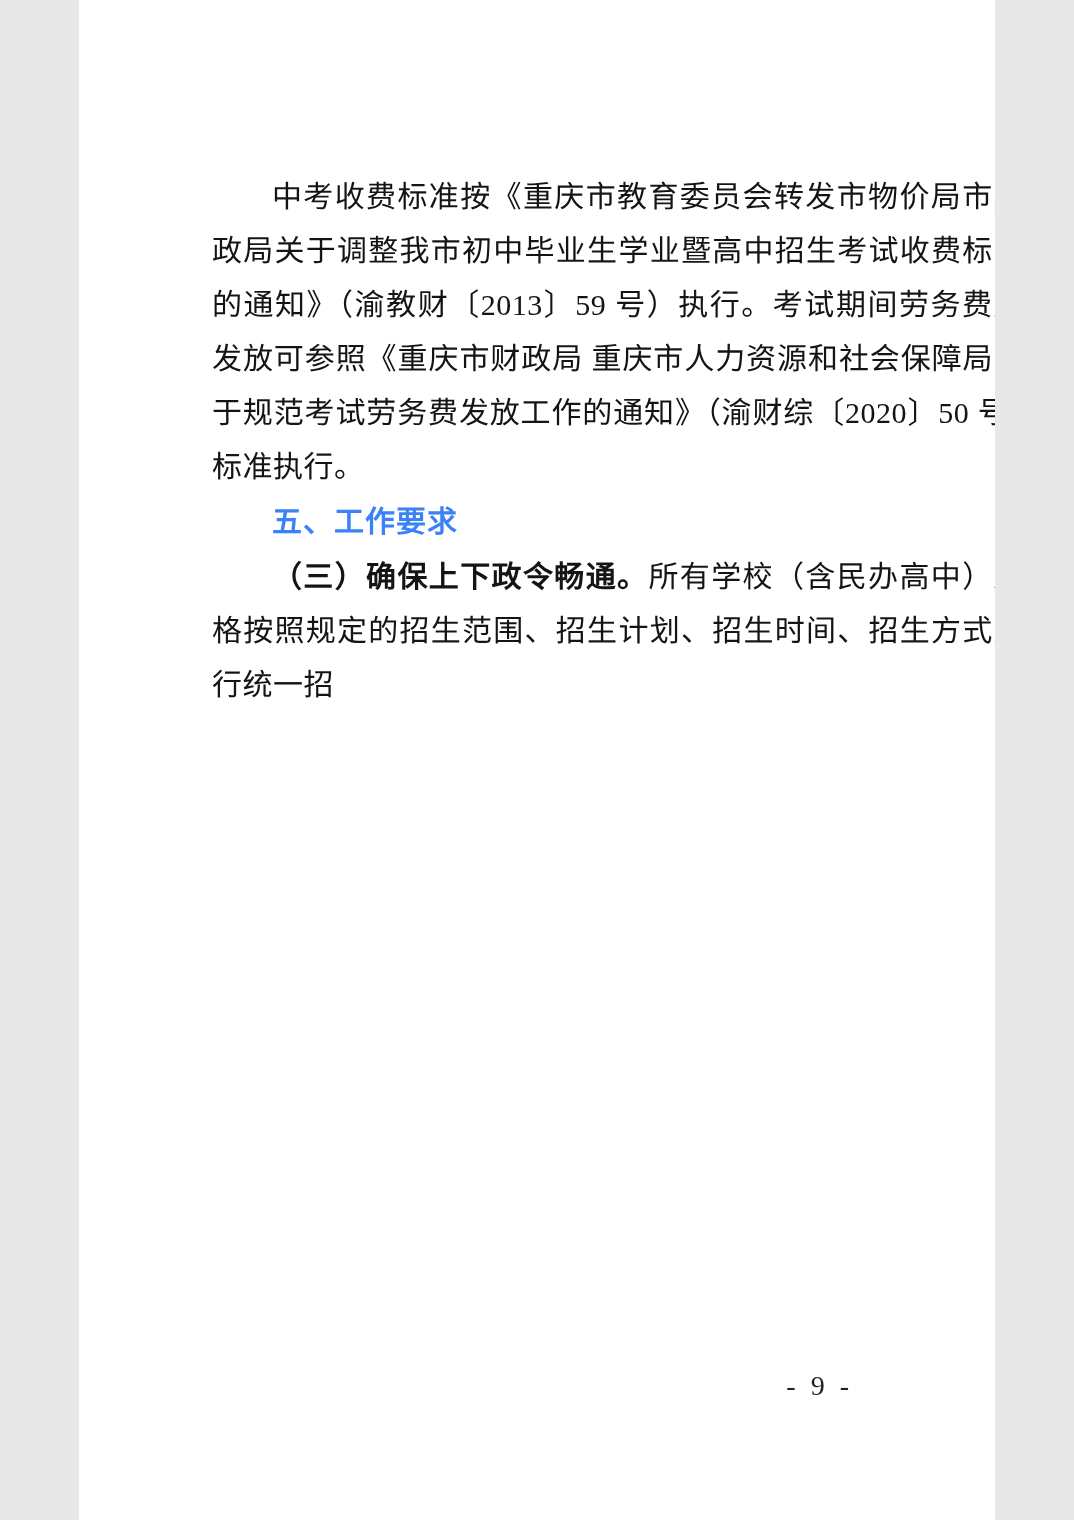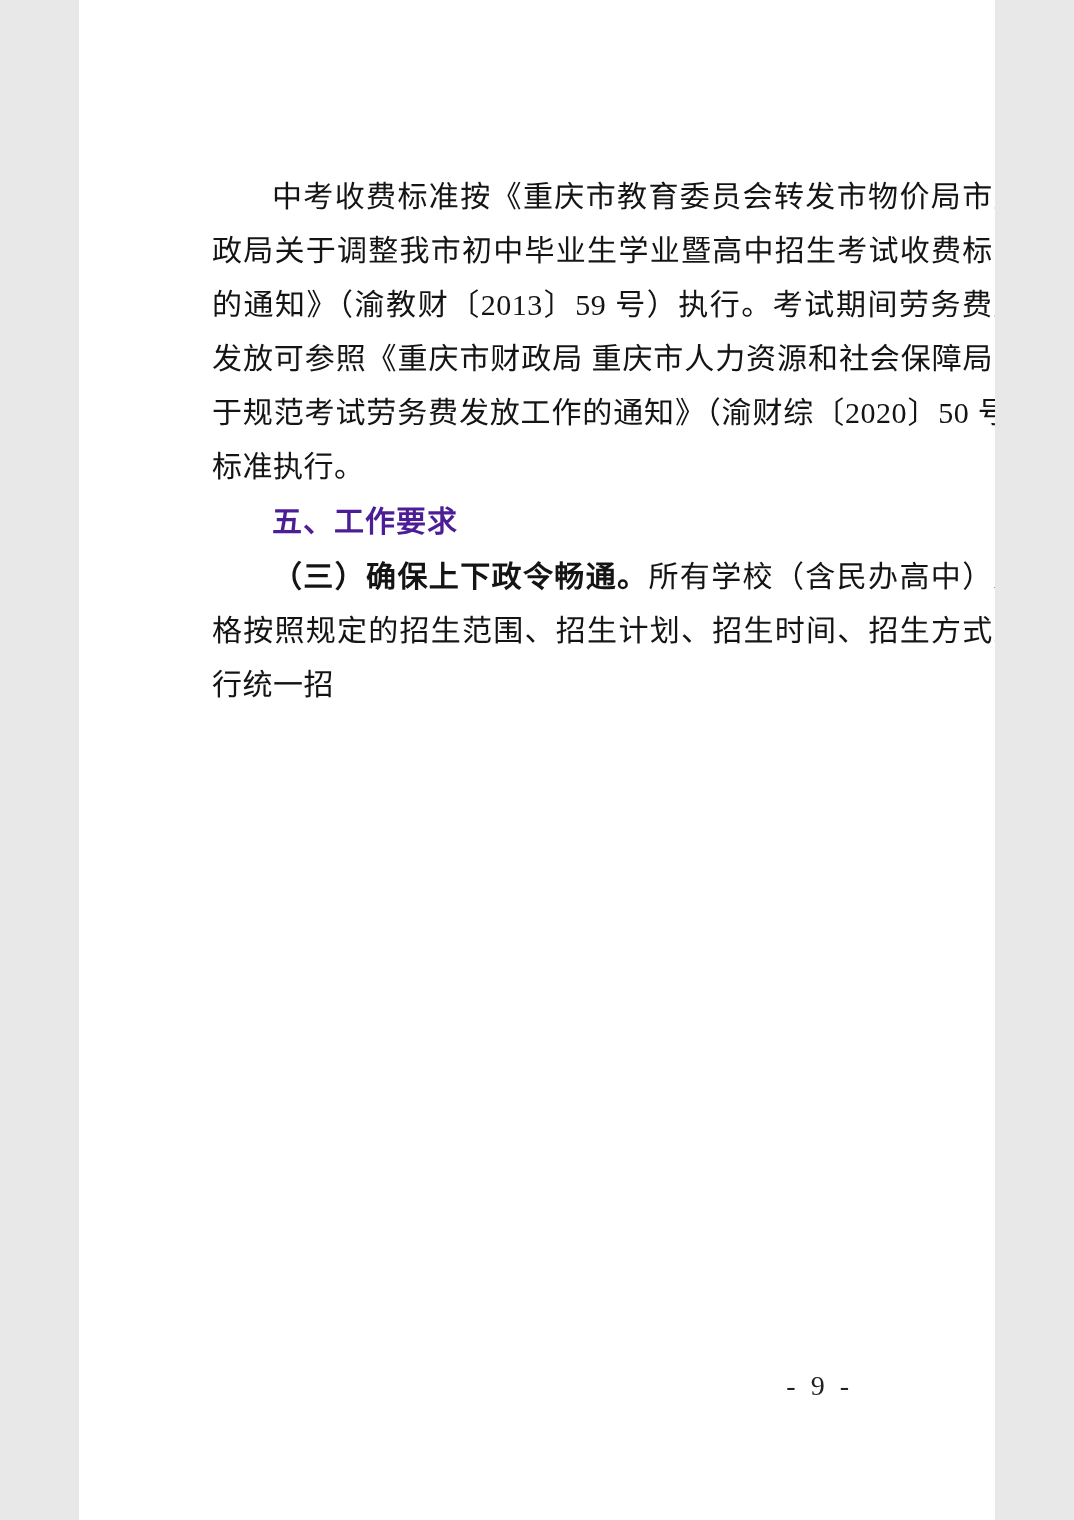--- a/index.html
+++ b/index.html
@@ -33,21 +33,21 @@
     color: #141414;
   }
   .section-heading {
     margin: 0;
     font-family: "Liberation Sans", "DejaVu Sans", sans-serif;
     font-weight: bold;
     font-size: 30px;
     line-height: 56px;
     text-indent: 2em;
     letter-spacing: 1px;
-    color: #4c1d95;
+    color: #3b82f6;
   }
   .item-lead {
     font-weight: bold;
     font-family: "Liberation Serif", "DejaVu Serif", serif;
   }
   .page-number {
     position: absolute;
     right: 142px;
     top: 1370px;
     font-family: "Liberation Serif", "DejaVu Serif", serif;

